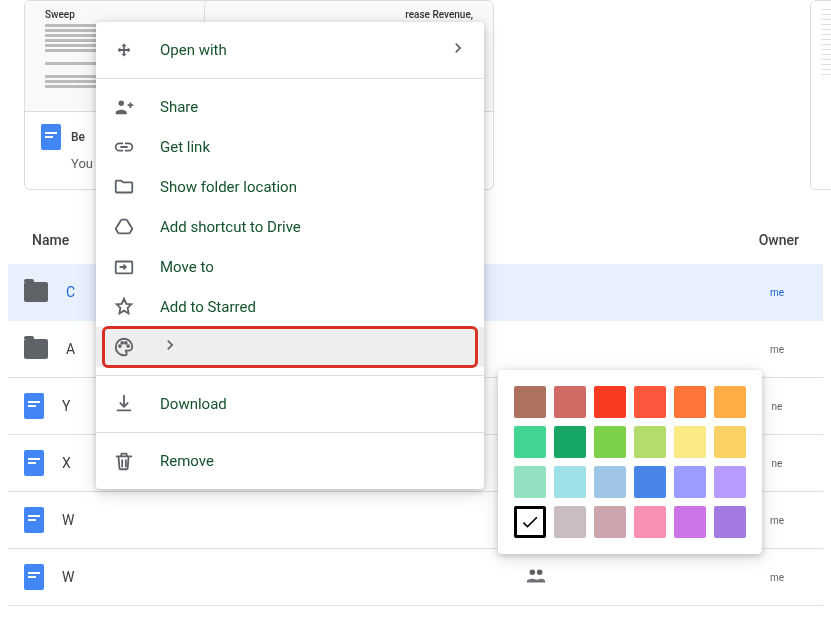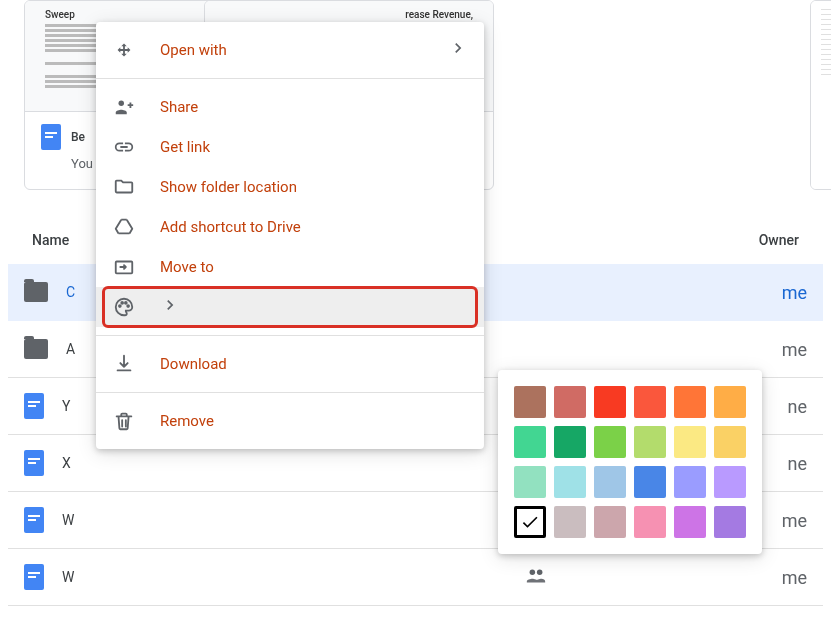--- a/index.html
+++ b/index.html
@@ -87,21 +87,21 @@
     background:#5f6368; border-radius:2px;
     position:relative;
   }
   .folder-icon::before{content:"";position:absolute;top:-3px;left:0;width:10px;height:3px;background:#5f6368;border-radius:2px 2px 0 0;}
   .doc-icon {
     width:20px; height:26px; background:#4285f4; border-radius:2px; position:relative;
   }
   .doc-icon::before,.doc-icon::after{content:"";position:absolute;background:#fff;height:2px;left:4px;right:4px;}
   .doc-icon::before{top:8px;} .doc-icon::after{top:12px;right:8px;}
   .row-name { flex:1; font-size:14px; color:#3c4043;}
-  .row-owner { width:60px; text-align:right; font-size:18px; color:#5f6368;}
+  .row-owner { width:60px; text-align:center; font-size:10px; color:#5f6368;}
   .row.selected .row-owner{color:#1967d2;}
   .shared-icon { width:24px;height:24px; color:#5f6368; margin-right:180px;}
   
   
   .menu {
     position:absolute;
     left: 96px; top: 22px;
     width: 388px;
     background:#fff;
     border-radius: 4px;
@@ -109,21 +109,21 @@
     padding: 8px 0;
     z-index: 100;
   }
   .menu-item {
     display:flex; align-items:center;
     height: 40px;
     padding: 0 16px;
     gap: 24px;
     cursor:pointer;
     font-size:15px;
-    color:#c2410c;
+    color:#14532d;
   }
   .menu-item.hl {
     background:#eeeeee;
     position:relative;
   }
   .menu-item.hl::after{
     content:"";
     position:absolute;
     left:6px;right:6px;top:-1px;bottom:-1px;
     border:3px solid #d93025;
@@ -326,20 +326,28 @@
   </div>
   <div class="menu-item">
     <span class="menu-icon">
       <svg width="22" height="22" viewBox="0 0 24 24" fill="none" stroke="#5f6368" stroke-width="2">
           <rect x="3" y="6" width="18" height="13" rx="1"></rect>
           <path d="M3 6l2-2h5l2 2" opacity="0"></path>
           <path d="M8 12h6m0 0l-2-2m2 2l-2 2" stroke-linecap="round"></path>
         </svg>
     </span>
     <span class="menu-label">Move to</span>
+  </div>
+  <div class="menu-item">
+    <span class="menu-icon">
+      <svg width="22" height="22" viewBox="0 0 24 24" fill="none" stroke="#5f6368" stroke-width="2">
+          <path d="M12 3l2.5 5.5L20 9l-4 4 1 6-5-3-5 3 1-6-4-4 5.5-.5L12 3z"></path>
+        </svg>
+    </span>
+    <span class="menu-label">Add to Starred</span>
   </div>
   <div class="menu-item hl">
     <span class="menu-icon">
       <svg width="22" height="22" viewBox="0 0 24 24" fill="none" stroke="#5f6368" stroke-width="2">
           <path d="M12 3a9 9 0 00-9 9 9 9 0 009 9h1a2 2 0 002-2 2 2 0 00-.6-1.4A2 2 0 0114 16h3a4 4 0 004-4 9 9 0 00-9-9z"></path>
           <circle cx="7.5" cy="11" r="1" fill="#5f6368"></circle>
           <circle cx="10" cy="7.5" r="1" fill="#5f6368"></circle>
           <circle cx="14" cy="7.5" r="1" fill="#5f6368"></circle>
           <circle cx="16.5" cy="11" r="1" fill="#5f6368"></circle>
         </svg>

